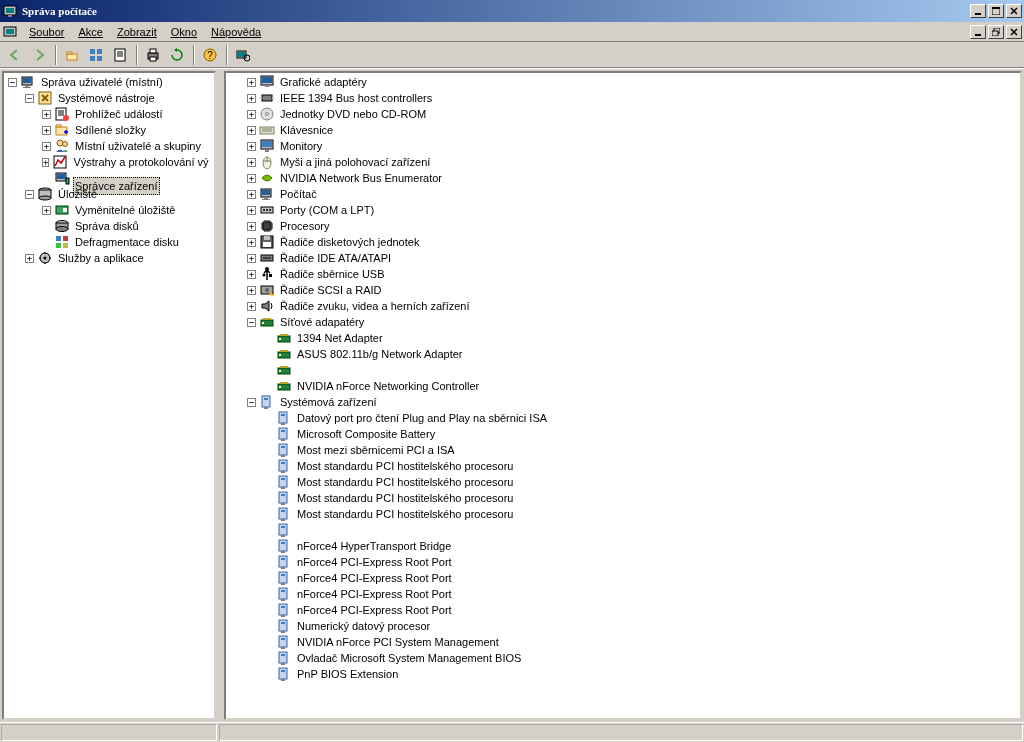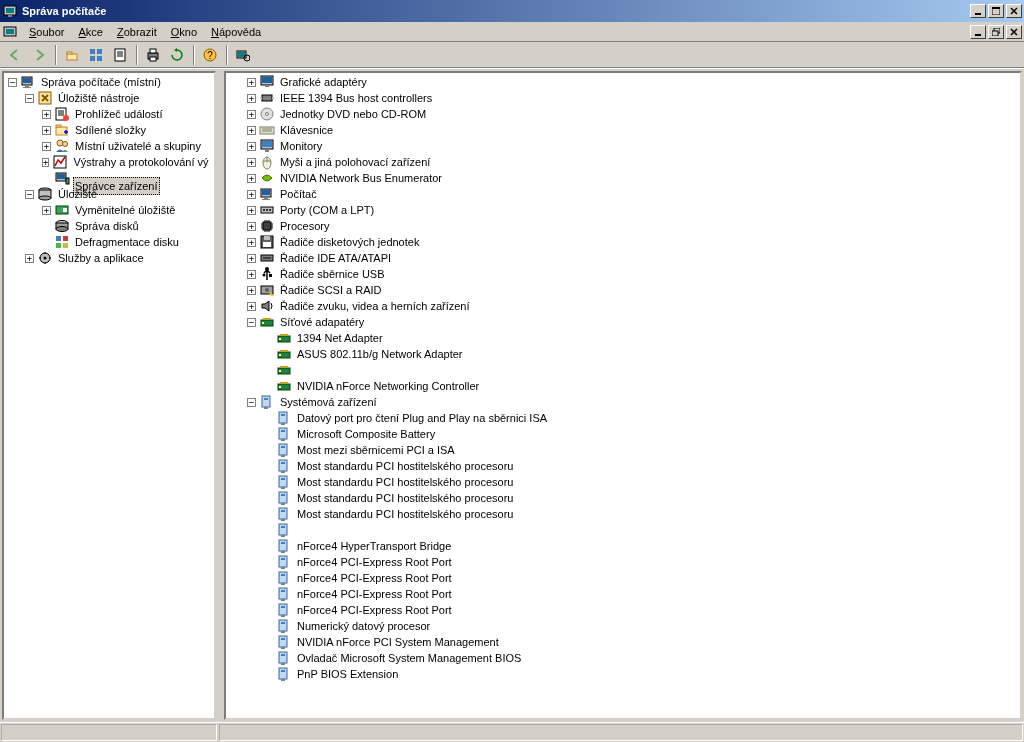--- a/index.html
+++ b/index.html
@@ -13,21 +13,21 @@
   }
   .titlebar {
     height: 22px;
     background: linear-gradient(to right, #0a246a, #a6caf0);
     color: #fff;
     display: flex;
     align-items: center;
     padding: 0 2px;
   }
   .titlebar .icon { width:16px; height:16px; margin-right:4px; display:flex; align-items:center; justify-content:center; }
-  .titlebar .title { font-weight: bold; flex: 1; }
+  .titlebar .title { font-weight: bold; flex: 1; font-family: Liberation Serif, serif; }
   .winbtns { display:flex; }
   .winbtn {
     width: 16px; height: 14px;
     background: #d4d0c8;
     border: 1px solid #fff;
     border-right-color: #404040;
     border-bottom-color: #404040;
     margin-left: 2px;
     display:flex; align-items:center; justify-content:center;
     font-size: 9px; font-family: Arial;
@@ -133,21 +133,21 @@
   </div>
 </div>
 
 <div class="menubar">
   <span class="micon">
     <svg width="14" height="14">
         <rect x="1" y="2" width="12" height="9" fill="#c0c0c0" stroke="#000"></rect>
         <rect x="3" y="4" width="8" height="5" fill="#008080"></rect>
       </svg>
   </span>
-  <div id="menu-items" style="display:flex;">
+  <div id="menu-items" style="display:flex;text-decoration:underline;">
       <div class="menuitem"><span class="ul">S</span>oubor</div>
       <div class="menuitem"><span class="ul">A</span>kce</div>
       <div class="menuitem"><span class="ul">Z</span>obrazit</div>
       <div class="menuitem"><span class="ul">O</span>kno</div>
       <div class="menuitem"><span class="ul">N</span>ápověda</div>
     </div>
   <div class="mdi-btns">
     <div class="winbtn">
         <svg width="8" height="8">
           <rect x="1" y="6" width="6" height="2" fill="#000"></rect>
@@ -241,32 +241,32 @@
             <span class="lines" style="display: inline-block; width: 4px;"></span>
             <span class="toggle">−</span>
             <span class="nicon">
               <svg width="16" height="16">
                 <rect x="2" y="3" width="10" height="8" fill="#c0c0c0" stroke="#000"></rect>
                 <rect x="3" y="4" width="8" height="5" fill="#2060a0"></rect>
                 <rect x="5" y="11" width="4" height="2" fill="#808080"></rect>
                 <rect x="3" y="13" width="8" height="1" fill="#808080"></rect>
               </svg>
             </span>
-            <span class="label">Správa počítače (místní)</span>
+            <span class="label">Správa uživatelé (místní)</span>
           </div>
           <div class="node">
             <span class="lines" style="display: inline-block; width: 21px;"></span>
             <span class="toggle">−</span>
             <span class="nicon">
               <svg width="16" height="16">
                 <rect x="2" y="2" width="12" height="12" fill="#ffe0a0" stroke="#806000"></rect>
                 <path d="M5 5 L11 11 M5 11 L11 5" stroke="#806000" stroke-width="2"></path>
               </svg>
             </span>
-            <span class="label">Úložiště nástroje</span>
+            <span class="label">Systémové nástroje</span>
           </div>
           <div class="node">
             <span class="lines" style="display: inline-block; width: 38px;"></span>
             <span class="toggle">+</span>
             <span class="nicon">
               <svg width="16" height="16">
                 <rect x="2" y="2" width="10" height="12" fill="#fff" stroke="#000"></rect>
                 <line x1="4" y1="5" x2="10" y2="5" stroke="#000"></line>
                 <line x1="4" y1="7" x2="10" y2="7" stroke="#000"></line>
                 <line x1="4" y1="9" x2="10" y2="9" stroke="#000"></line>

